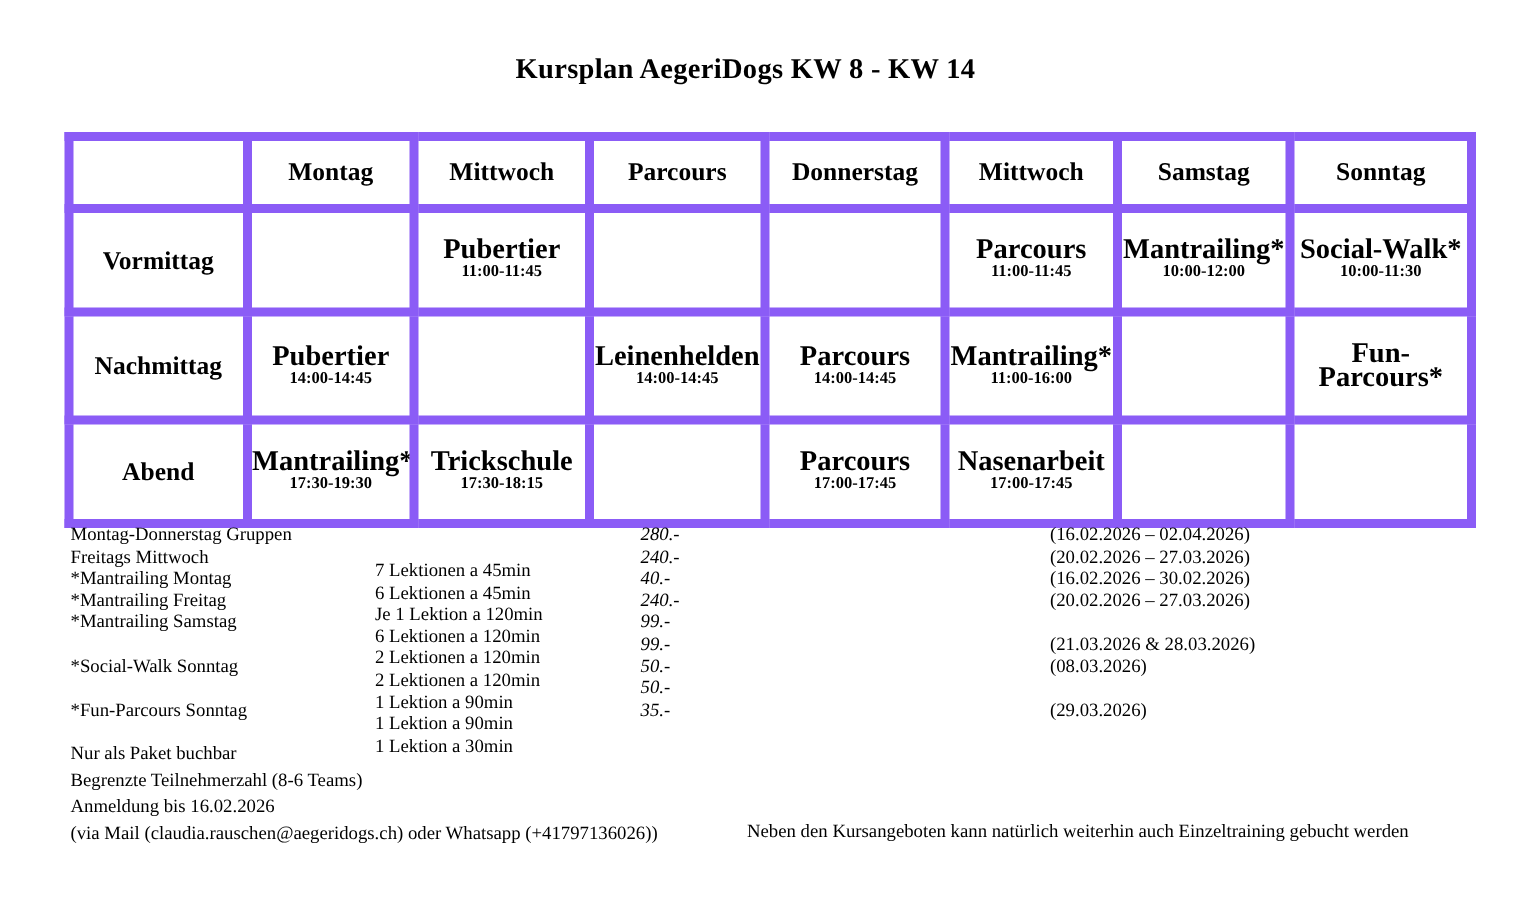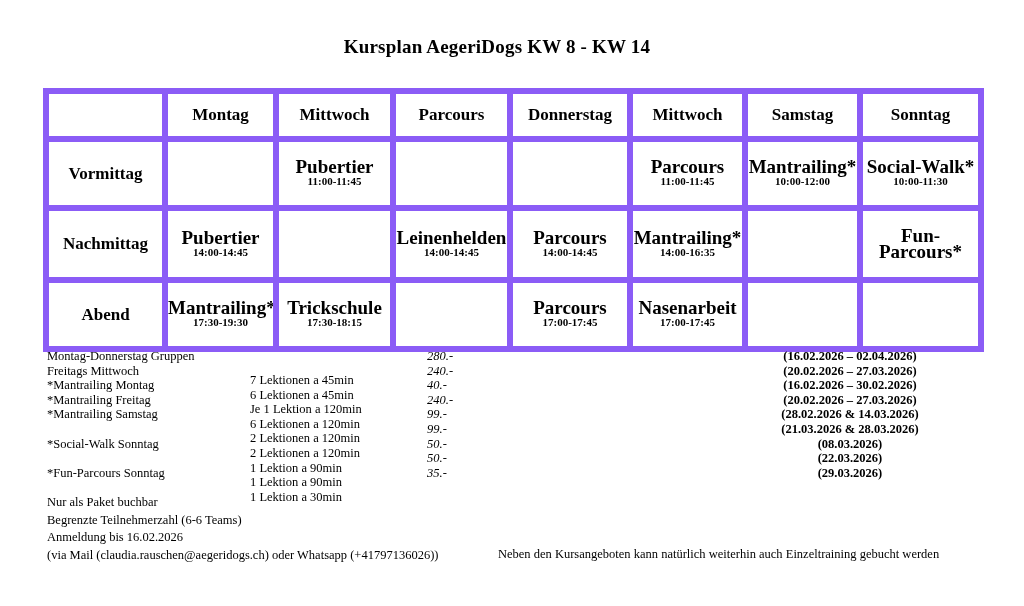--- a/index.html
+++ b/index.html
@@ -47,21 +47,21 @@
   .pricing {
     position: absolute;
     left: 0; top: 349px;
     width: 920px;
     font-size: 12.5px;
   }
   .pricing-row { position: relative; height: 14.6px; }
   .p-label   { position: absolute; left: 47px;  white-space: nowrap; }
   .p-lessons { position: absolute; left: 250px; white-space: nowrap; margin-top: 24px; }
   .p-price   { position: absolute; left: 427px; font-style: italic; white-space: nowrap; }
-  .p-dates   { position: absolute; left: 700px; width: 300px; text-align: center; white-space: nowrap; font-weight: bold; }
+  .p-dates   { position: absolute; left: 700px; width: 300px; white-space: nowrap; }
 
   .notes {
     position: absolute;
     left: 47px; top: 494px;
     font-size: 12.5px;
     line-height: 17.6px;
     white-space: nowrap;
   }
   .footer-note {
     position: absolute;
@@ -143,21 +143,21 @@
       <td>
           <div class="course">Leinenhelden</div>
           <div class="time">14:00-14:45</div>
         </td>
       <td>
           <div class="course">Parcours</div>
           <div class="time">14:00-14:45</div>
         </td>
       <td>
           <div class="course">Mantrailing*</div>
-          <div class="time">14:00-16:35</div>
+          <div class="time">11:00-16:00</div>
         </td>
       <td>
           <div class="course"></div>
           <div class="time"></div>
         </td>
       <td>
           <div class="course">Fun-Parcours*</div>
           <div class="time"></div>
         </td>
     </tr>
@@ -217,48 +217,46 @@
   <div class="pricing-row">
     <span class="p-label">*Mantrailing Freitag</span>
     <span class="p-lessons">6 Lektionen a 120min</span>
     <span class="p-price">240.-</span>
     <span class="p-dates">(20.02.2026 – 27.03.2026)</span>
   </div>
   <div class="pricing-row">
     <span class="p-label">*Mantrailing Samstag</span>
     <span class="p-lessons">2 Lektionen a 120min</span>
     <span class="p-price">99.-</span>
-    <span class="p-dates">(28.02.2026 &amp; 14.03.2026)</span>
   </div>
   <div class="pricing-row">
     <span class="p-label"></span>
     <span class="p-lessons">2 Lektionen a 120min</span>
     <span class="p-price">99.-</span>
     <span class="p-dates">(21.03.2026 &amp; 28.03.2026)</span>
   </div>
   <div class="pricing-row">
     <span class="p-label">*Social-Walk Sonntag</span>
     <span class="p-lessons">1 Lektion a 90min</span>
     <span class="p-price">50.-</span>
     <span class="p-dates">(08.03.2026)</span>
   </div>
   <div class="pricing-row">
     <span class="p-label"></span>
     <span class="p-lessons">1 Lektion a 90min</span>
     <span class="p-price">50.-</span>
-    <span class="p-dates">(22.03.2026)</span>
   </div>
   <div class="pricing-row">
     <span class="p-label">*Fun-Parcours Sonntag</span>
     <span class="p-lessons">1 Lektion a 30min</span>
     <span class="p-price">35.-</span>
     <span class="p-dates">(29.03.2026)</span>
   </div>
 </div>
 
 <div class="notes">
   <div>Nur als Paket buchbar</div>
-  <div>Begrenzte Teilnehmerzahl (6-6 Teams)</div>
+  <div>Begrenzte Teilnehmerzahl (8-6 Teams)</div>
   <div>Anmeldung bis 16.02.2026</div>
   <div>(via Mail (claudia.rauschen@aegeridogs.ch) oder Whatsapp (+41797136026))</div>
 </div>
 
 <div class="footer-note">Neben den Kursangeboten kann natürlich weiterhin auch Einzeltraining gebucht werden</div>
 
 </body></html>

